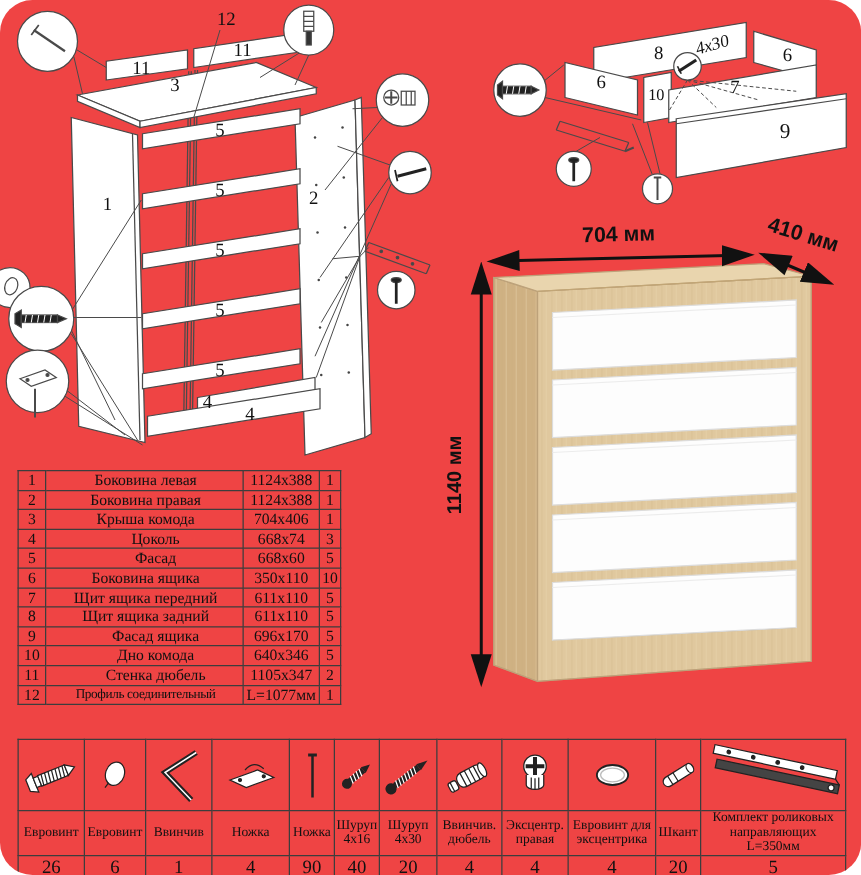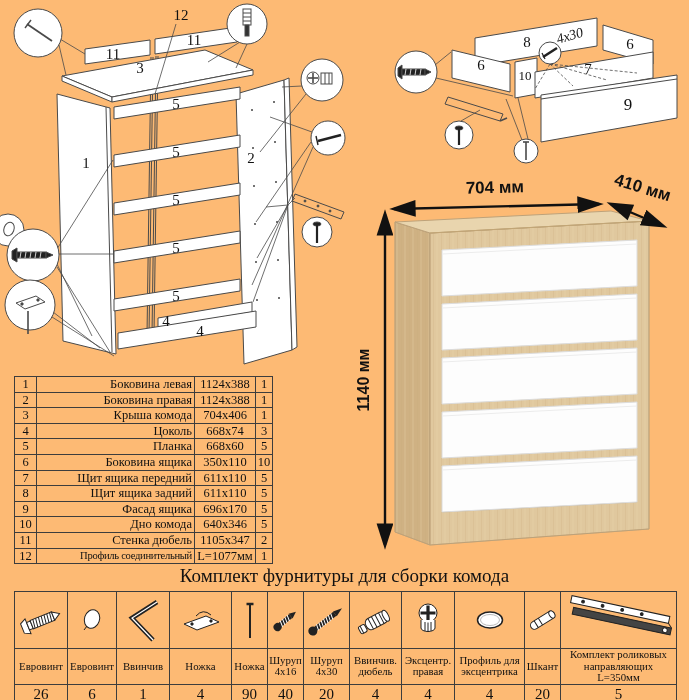--- a/index.html
+++ b/index.html
@@ -1,26 +1,26 @@
 <!DOCTYPE html>
 <html style="--wood_front: #e0c89e; --wood_top: #e9d5ae; --wood_side: #cfb183; --wood_edge: #bda27a; --drawer_front: #fdfdfd; --diagram_line: #4a4a4a;"><head>
 <meta charset="utf-8">
 <style>
   html,body{margin:0;padding:0;background:#fff;}
-  .page{position:relative;width:689px;height:700px;background:#fdba74;overflow:hidden;
-        font-family:"Liberation Serif",serif;color:#111;}
+  .page{position:relative;width:689px;height:700px;background:#ef4444;overflow:hidden;
+        font-family:"Liberation Serif",serif;color:#111;border-radius:26px;}
   .abs{position:absolute;}
   svg text{font-family:"Liberation Serif",serif;fill:#111;}
   .dimlbl{font-family:"Liberation Sans",sans-serif;font-weight:bold;}
   
   #parts-table{position:absolute;left:14px;top:376px;border-collapse:collapse;table-layout:fixed;width:258px;}
   #parts-table td{border:1.4px solid #3d3d3d;height:14.6px;padding:0 2px;font-size:12.5px;line-height:1;
                   white-space:nowrap;overflow:hidden;}
   #parts-table td.c{text-align:center;padding:0 1px;}
-  #parts-table td.nm{text-align:right;padding-left:4px;}
+  #parts-table td.nm{text-align:center;padding-left:4px;}
   #parts-table tr:nth-child(4) td.nm,#parts-table tr:nth-child(5) td.nm,
   #parts-table tr:nth-child(9) td.nm,#parts-table tr:nth-child(10) td.nm,
   #parts-table tr:nth-child(11) td.nm{padding-left:20px;}
   #parts-table tr:nth-child(12) td.nm{font-size:10.6px;letter-spacing:-0.3px;}
   
   #kit-title{position:absolute;left:0;right:0;top:565px;text-align:center;font-size:19px;}
   
   #hw-table{position:absolute;left:14px;top:591px;border-collapse:collapse;table-layout:fixed;width:662px;}
   #hw-table td{border:1.4px solid #3d3d3d;padding:0;}
   #hw-table tr.icons td{height:56px;text-align:center;vertical-align:middle;}
@@ -338,21 +338,21 @@
           <td class="c">1</td>
         </tr>
       <tr>
           <td class="c">4</td>
           <td class="nm">Цоколь</td>
           <td class="c">668x74</td>
           <td class="c">3</td>
         </tr>
       <tr>
           <td class="c">5</td>
-          <td class="nm">Планка</td>
+          <td class="nm">Фасад</td>
           <td class="c">668x60</td>
           <td class="c">5</td>
         </tr>
       <tr>
           <td class="c">6</td>
           <td class="nm">Боковина ящика</td>
           <td class="c">350x110</td>
           <td class="c">10</td>
         </tr>
       <tr>
@@ -387,21 +387,20 @@
         </tr>
       <tr>
           <td class="c">12</td>
           <td class="nm">Профиль соединительный</td>
           <td class="c">L=1077мм</td>
           <td class="c">1</td>
         </tr>
     </tbody>
   </table>
 
-  <div id="kit-title">Комплект фурнитуры для сборки комода</div>
 
   <table id="hw-table">
     <colgroup>
       <col style="width:53px">
         <col style="width:49px">
         <col style="width:53px">
         <col style="width:62px">
       <col style="width:36px">
         <col style="width:36px">
         <col style="width:46px">
@@ -504,21 +503,21 @@
       <tr class="names">
         <td>Евровинт</td>
         <td>Евровинт</td>
         <td>Ввинчив</td>
         <td>Ножка</td>
         <td>Ножка</td>
         <td>Шуруп 4x16</td>
         <td>Шуруп 4x30</td>
         <td>Ввинчив. дюбель</td>
         <td>Эксцентр. правая</td>
-        <td>Профиль для эксцентрика</td>
+        <td>Евровинт для эксцентрика</td>
         <td>Шкант</td>
         <td>Комплект роликовых направляющих L=350мм</td>
       </tr>
       <tr class="qtys">
         <td>26</td>
         <td>6</td>
         <td>1</td>
         <td>4</td>
         <td>90</td>
         <td>40</td>

